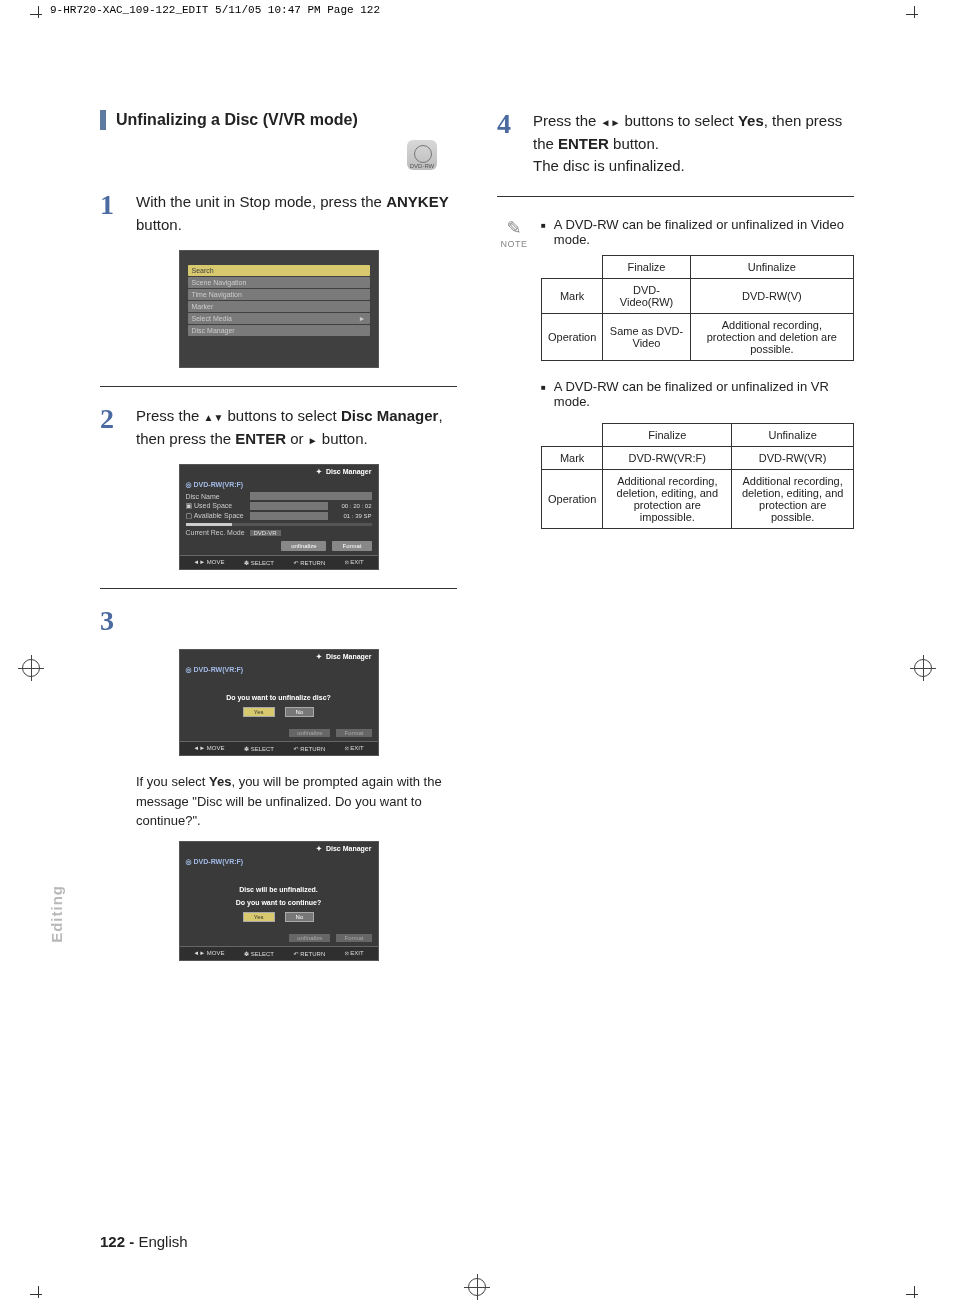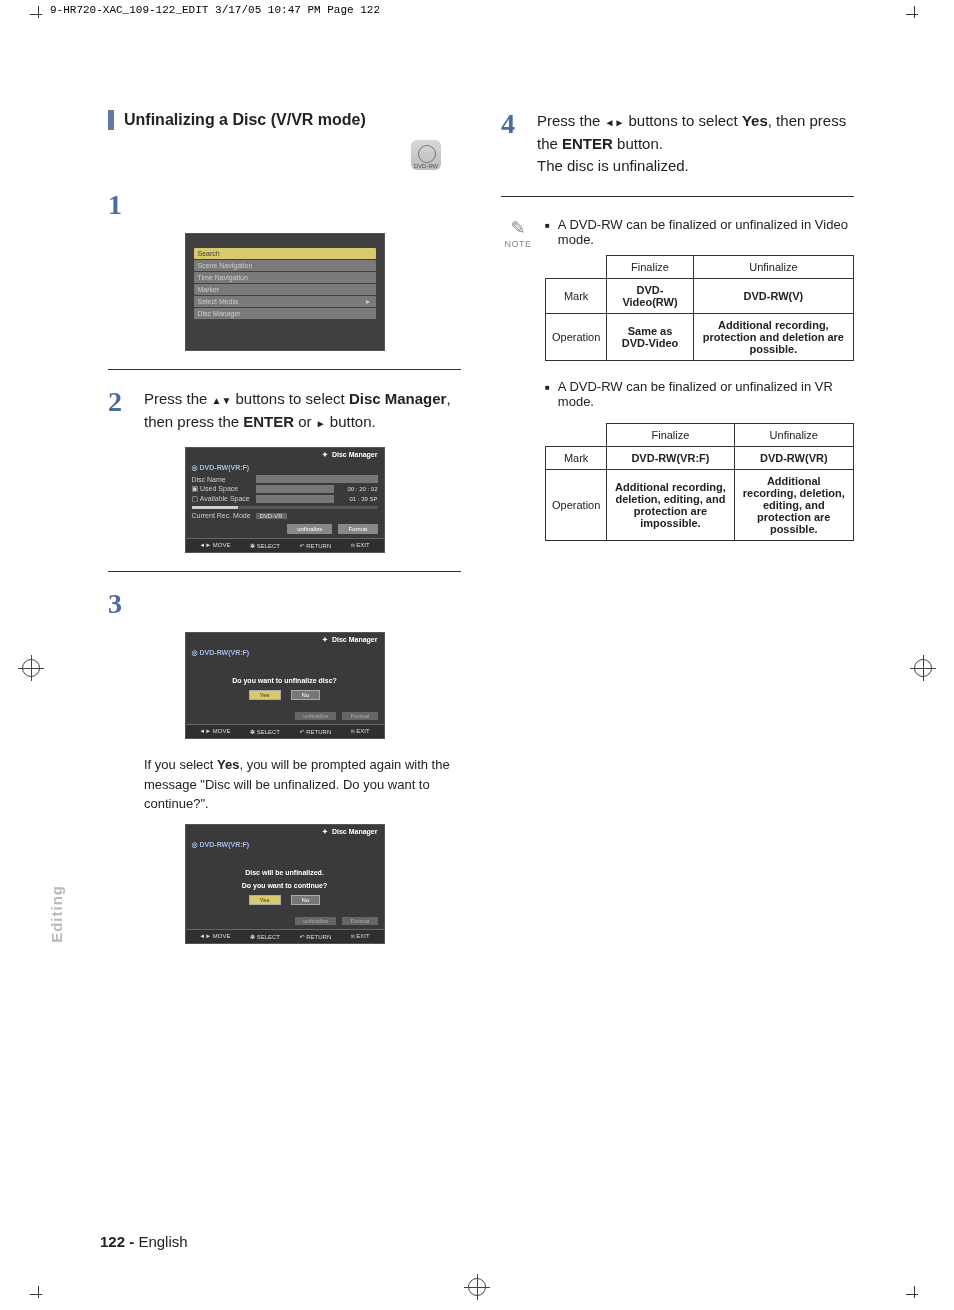--- a/index.html
+++ b/index.html
@@ -20,21 +20,20 @@
     color: #000;
   }
   .page {
     position: absolute;
     top: 30px; left: 40px; right: 40px; bottom: 30px;
     padding: 80px 60px 40px 60px;
   }
   .two-col {
     display: flex;
     gap: 40px;
-    margin-left: 8px;
   }
   .col { flex: 1 1 50%; min-width: 0; }
 
   
   .section-head {
     display: flex;
     align-items: center;
     gap: 10px;
     margin-bottom: 10px;
   }
@@ -127,21 +126,21 @@
     border-collapse: collapse;
     font-size: 11px;
     margin: 8px 0 18px 0;
     width: 100%;
     padding-left: 12px;
   }
   table.grid th, table.grid td {
     border: 1px solid #333;
     padding: 5px 6px;
     text-align: center;
-    font-weight: bold;
+    font-weight: normal;
   }
   table.grid .corner { border:none;}
   table.grid th { font-weight: normal; }
 
   .page-footer { position:absolute; bottom: 60px; left: 100px; font-size:15px;}
   .page-footer b{font-weight:bold;margin-top:8px;}
 
   .side-tab {
     position: absolute;
     left: 48px;
@@ -165,21 +164,21 @@
   .corner-mark{position:absolute;width:18px;height:18px;}
   .corner-mark::before,.corner-mark::after{content:"";position:absolute;background:#333;}
   .cm-tl{top:6px;left:30px;} .cm-tr{top:6px;right:30px;}
   .cm-bl{bottom:6px;left:30px;} .cm-br{bottom:6px;right:30px;}
   .cm-tl::before,.cm-tr::before,.cm-bl::before,.cm-br::before{width:12px;height:1px;top:8px;left:0;}
   .cm-tl::after,.cm-tr::after,.cm-bl::after,.cm-br::after{width:1px;height:12px;left:8px;top:0;}
 </style>
 </head>
 <body>
 
-<div class="print-header">9-HR720-XAC_109-122_EDIT  3/17/05  10:47 PM  Page 122</div>
+<div class="print-header">9-HR720-XAC_109-122_EDIT  5/11/05  10:47 PM  Page 122</div>
 
 <div class="corner-mark cm-tl"></div>
 <div class="corner-mark cm-tr"></div>
 <div class="corner-mark cm-bl"></div>
 <div class="corner-mark cm-br"></div>
 <div class="reg-left">
     <div class="reg-circle"></div>
     <div class="reg-h"></div>
     <div class="reg-v"></div>
   </div>
@@ -203,20 +202,23 @@
       <div class="section-head">
         <div class="bar"></div>
         <h2>Unfinalizing a Disc (V/VR mode)</h2>
       </div>
       <div class="disc-icon-wrap">
         <span class="disc-icon"><span class="lbl">DVD-RW</span></span>
       </div>
 
       <div class="step">
         <div class="step-num">1</div>
+        <div class="step-text">
+          <span>With the unit in Stop mode, press the </span><b>ANYKEY</b><span> button.</span>
+        </div>
       </div>
 
       <div class="osd anykey">
         <ul>
           <li class="hi">Search</li>
           <li>Scene Navigation</li>
           <li>Time Navigation</li>
           <li>Marker</li>
           <li><span>Select Media</span><span class="arr">►</span></li>
           <li>Disc Manager</li>

